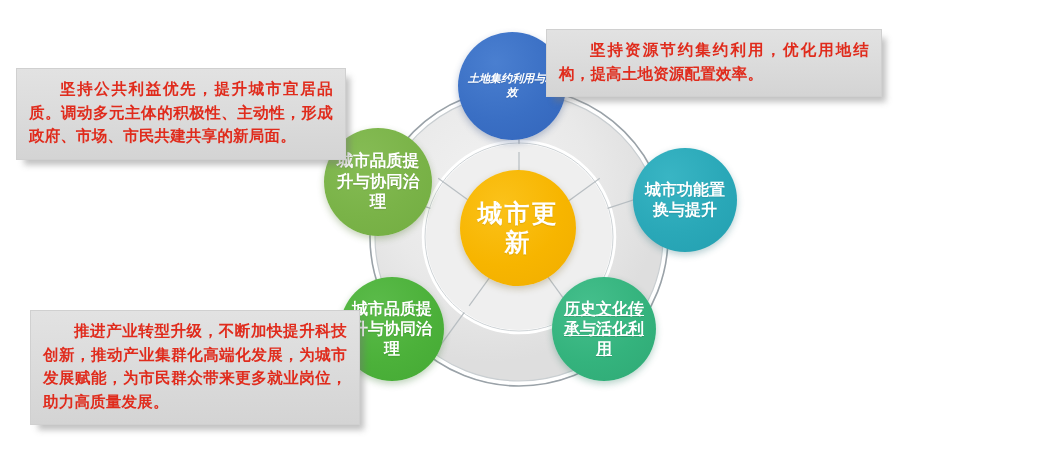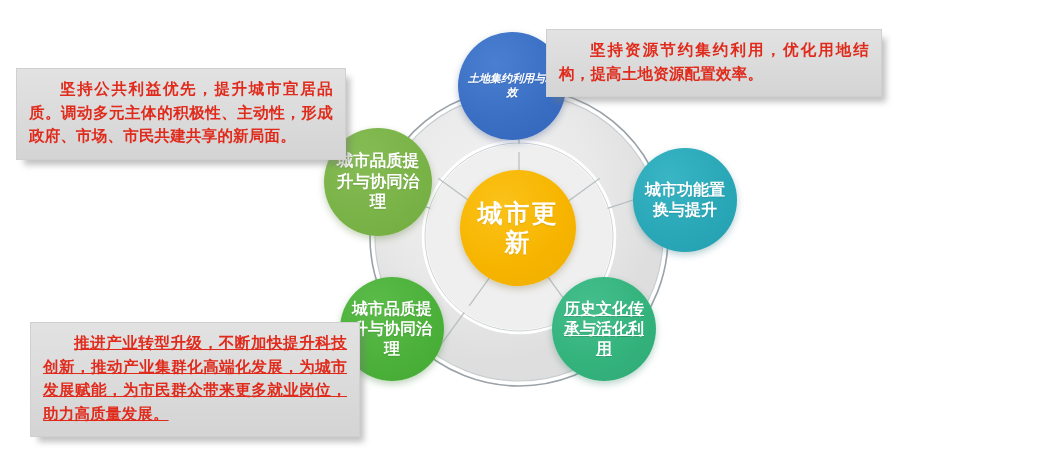--- a/index.html
+++ b/index.html
@@ -36,21 +36,21 @@
     line-height: 1.52;
     letter-spacing: 0.2px;
     text-align: justify;
     text-align-last: left;
   }
   .note .body { text-indent: 2em; display: block; }
 
   #note-quality   { left: 16px;  top: 68px;  width: 330px; }
   #note-land      { left: 546px; top: 14px;  width: 336px; margin-top: 15px; }
   #note-function  { left: 700px; top: 122px; width: 330px; }
-  #note-industry  { left: 30px;  top: 322px; width: 330px; text-decoration: underline; }
+  #note-industry  { left: 30px;  top: 310px; width: 330px; }
   #note-heritage  { left: 648px; top: 366px; width: 342px; }
 
   
   #wheel {
     position: absolute;
     left: 368px;
     top: 86px;
     width: 302px;
     height: 302px;
   }

